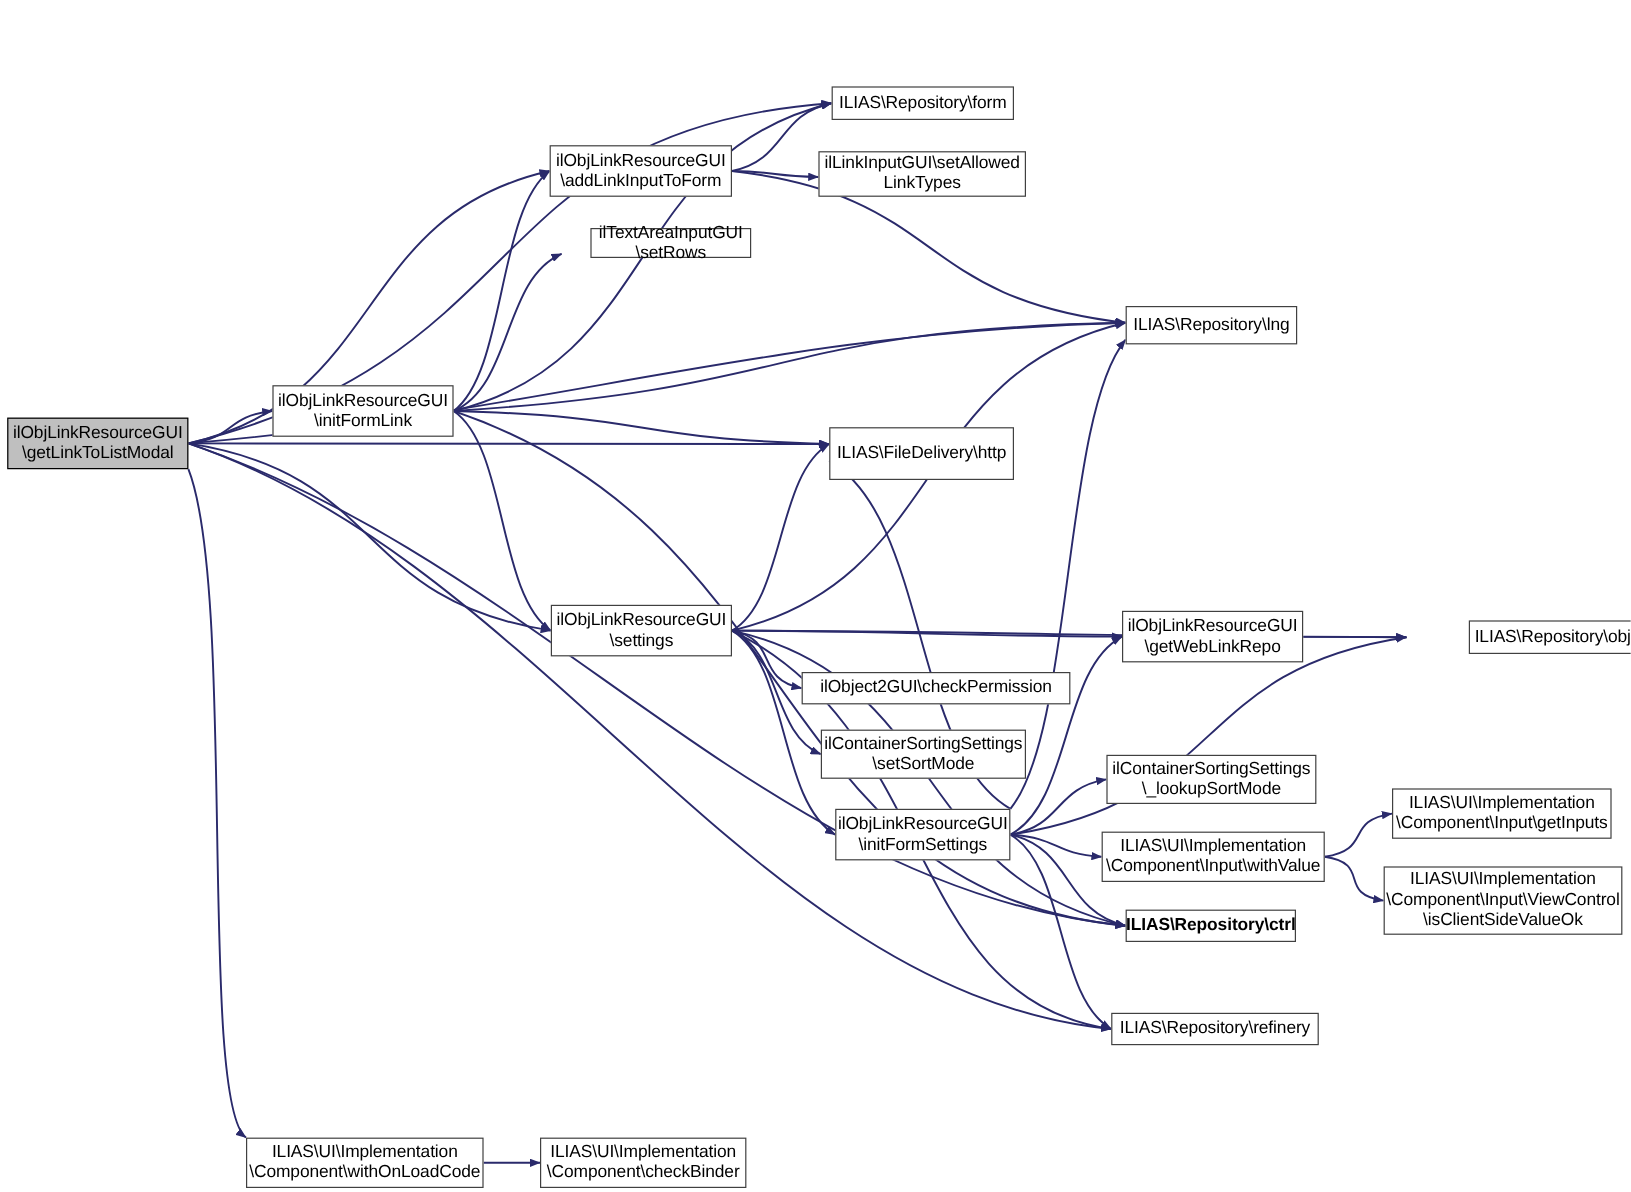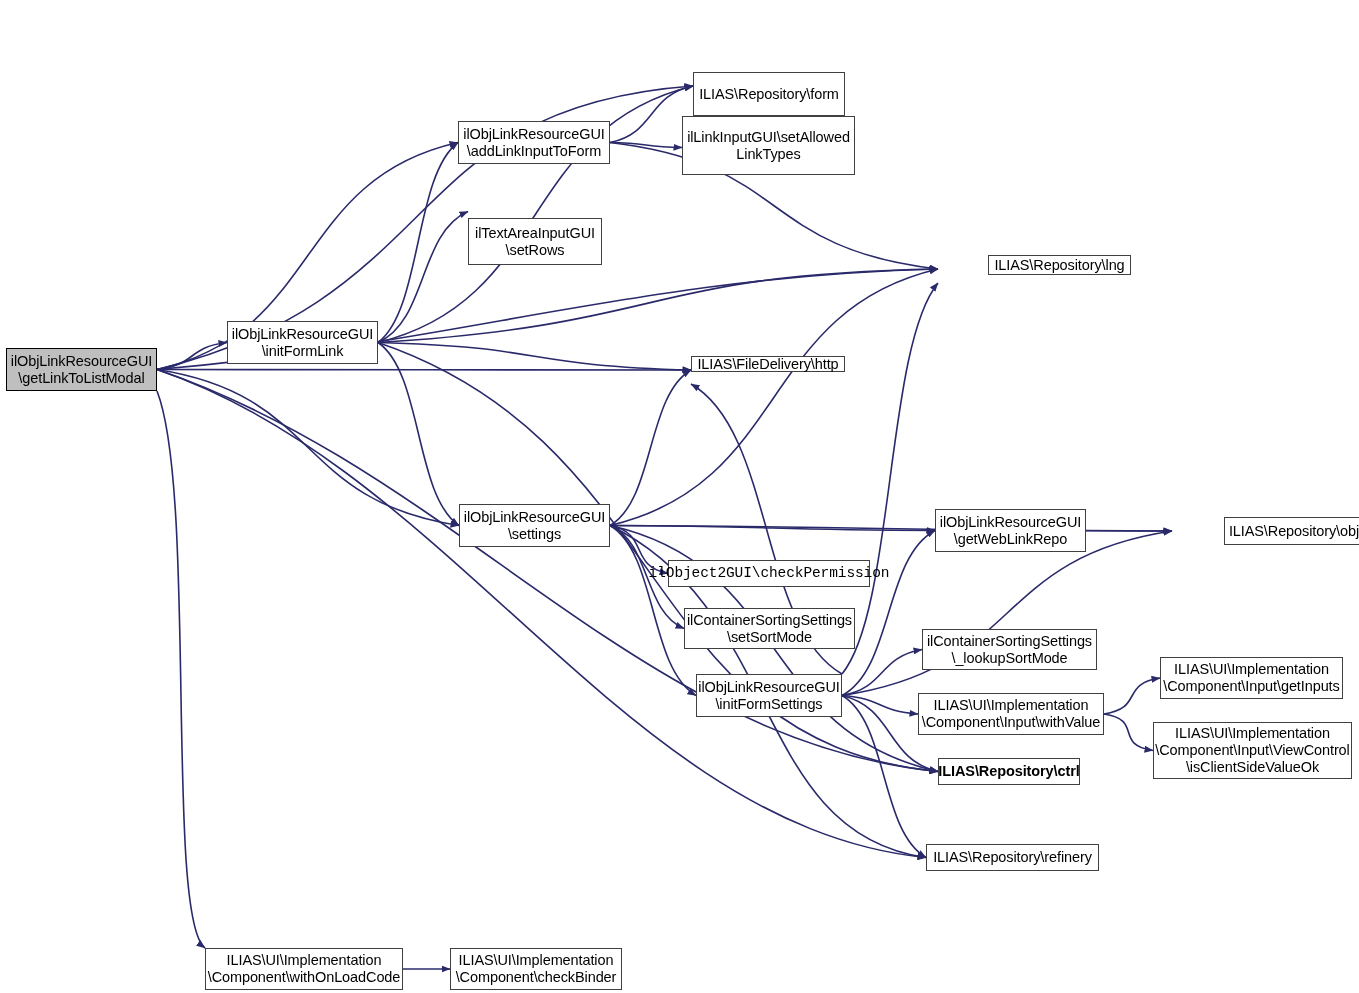--- a/index.html
+++ b/index.html
@@ -95,33 +95,33 @@
         <path d="M 403 969 C 443 969, 410 969, 450 969" marker-end="url(#arrow)"></path>
       </g>
   </svg>
   <div id="node-layer">
       <div class="node root" style="left: 6px; top: 348px; width: 151px; height: 43px;">ilObjLinkResourceGUI
 \getLinkToListModal</div>
       <div class="node" style="left: 227px; top: 321px; width: 151px; height: 43px;">ilObjLinkResourceGUI
 \initFormLink</div>
       <div class="node" style="left: 458px; top: 121px; width: 152px; height: 43px;">ilObjLinkResourceGUI
 \addLinkInputToForm</div>
-      <div class="node" style="left: 693px; top: 72px; width: 152px; height: 44px;">ILIAS\Repository\form</div>
-      <div class="node" style="left: 682px; top: 116px; width: 173px; height: 59px;">ilLinkInputGUI\setAllowed
+      <div class="node" style="left: 693px; top: 72px; width: 152px; height: 28px;">ILIAS\Repository\form</div>
+      <div class="node" style="left: 682px; top: 126px; width: 173px; height: 38px;">ilLinkInputGUI\setAllowed
 LinkTypes</div>
-      <div class="node" style="left: 468px; top: 190px; width: 134px; height: 47px; margin-top: 28px;">ilTextAreaInputGUI
+      <div class="node" style="left: 492px; top: 190px; width: 134px; height: 25px;">ilTextAreaInputGUI
 \setRows</div>
-      <div class="node" style="left: 988px; top: 255px; width: 143px; height: 20px;">ILIAS\Repository\lng</div>
-      <div class="node" style="left: 691px; top: 356px; width: 154px; height: 16px;">ILIAS\FileDelivery\http</div>
+      <div class="node" style="left: 938px; top: 255px; width: 143px; height: 32px;">ILIAS\Repository\lng</div>
+      <div class="node" style="left: 691px; top: 356px; width: 154px; height: 44px;">ILIAS\FileDelivery\http</div>
       <div class="node" style="left: 459px; top: 504px; width: 151px; height: 43px;">ilObjLinkResourceGUI
 \settings</div>
       <div class="node" style="left: 935px; top: 509px; width: 151px; height: 43px;">ilObjLinkResourceGUI
 \getWebLinkRepo</div>
       <div class="node" style="left: 1224px; top: 517px; width: 159px; height: 28px;">ILIAS\Repository\object</div>
-      <div class="node" style="left: 668px; top: 560px; width: 202px; height: 27px; font-family: Liberation Mono, monospace;">ilObject2GUI\checkPermission</div>
+      <div class="node" style="left: 668px; top: 560px; width: 224px; height: 27px;">ilObject2GUI\checkPermission</div>
       <div class="node" style="left: 684px; top: 608px; width: 171px; height: 41px;">ilContainerSortingSettings
 \setSortMode</div>
       <div class="node" style="left: 922px; top: 629px; width: 175px; height: 41px;">ilContainerSortingSettings
 \_lookupSortMode</div>
       <div class="node" style="left: 696px; top: 674px; width: 146px; height: 43px;">ilObjLinkResourceGUI
 \initFormSettings</div>
       <div class="node" style="left: 1160px; top: 657px; width: 183px; height: 42px;">ILIAS\UI\Implementation
 \Component\Input\getInputs</div>
       <div class="node" style="left: 918px; top: 693px; width: 186px; height: 42px;">ILIAS\UI\Implementation
 \Component\Input\withValue</div>

